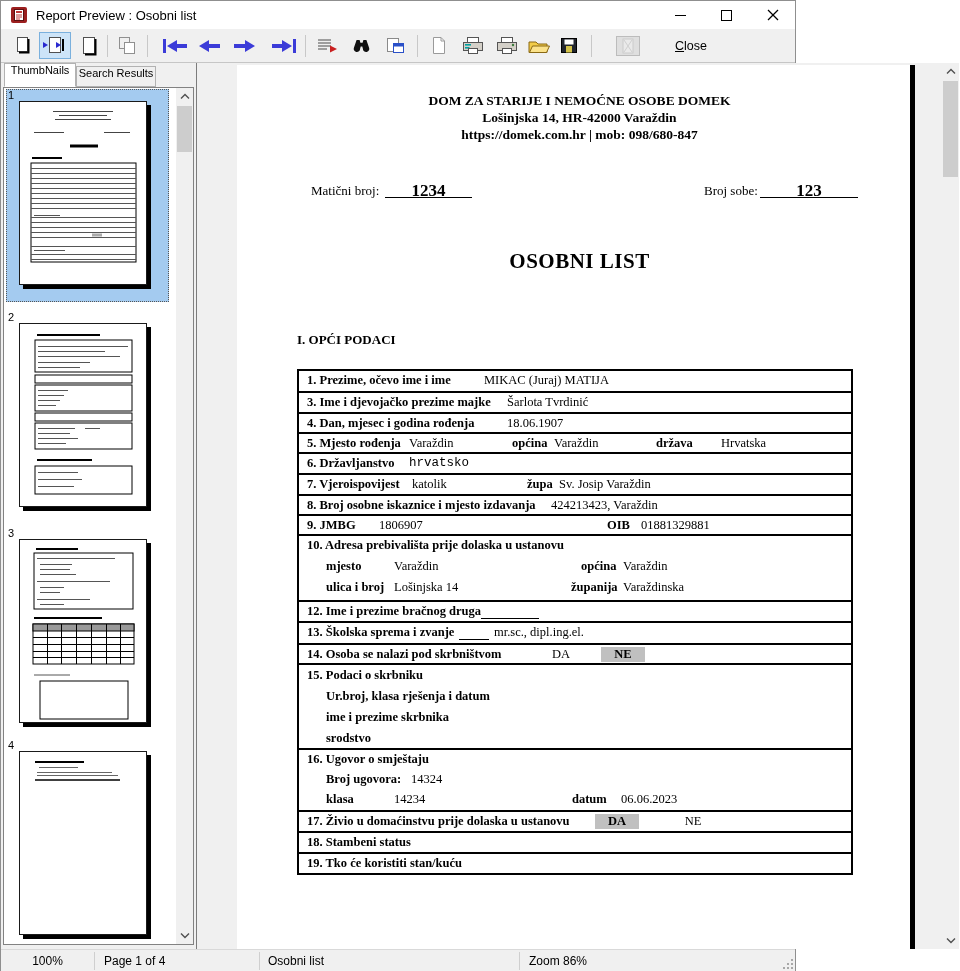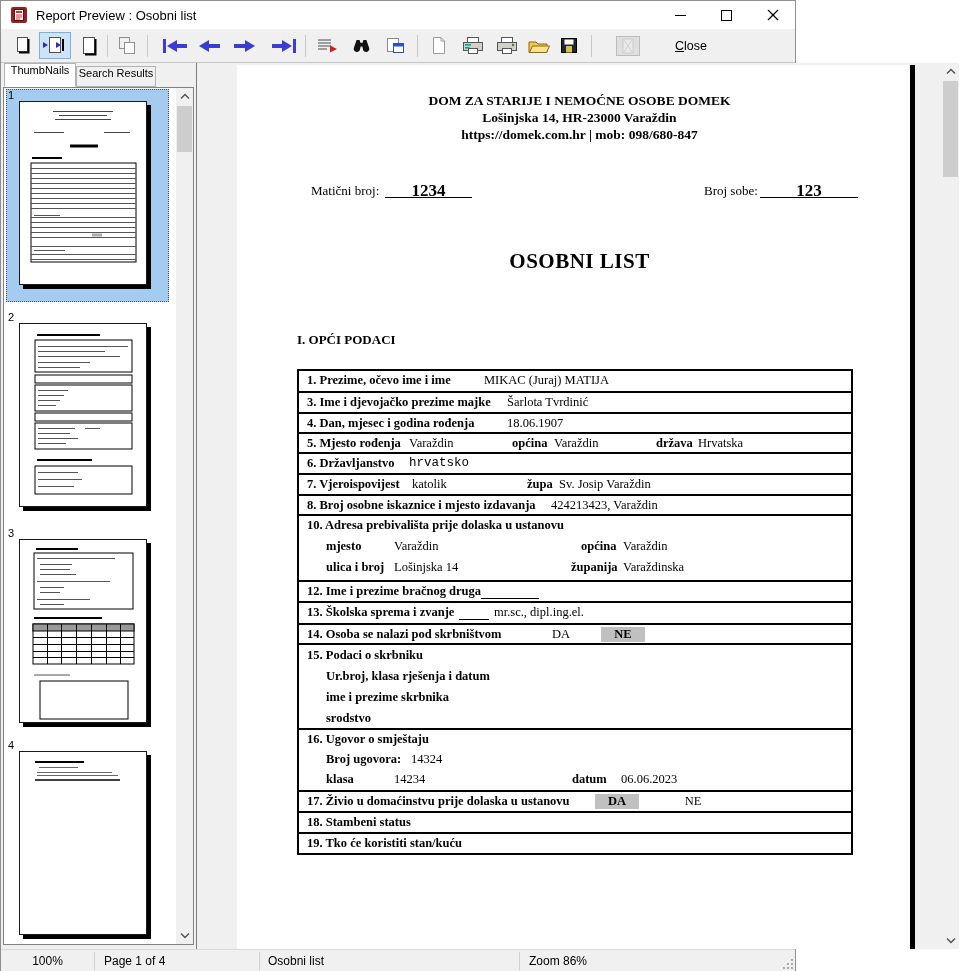--- a/index.html
+++ b/index.html
@@ -384,21 +384,21 @@
             <path d="M1 1.5 L5 5.5 L9 1.5" fill="none" stroke="#505050" stroke-width="1.4"></path>
           </svg>
         </div>
     </div>
   </div>
 
   <div class="preview">
     <div class="page">
 
       <div class="abs hdrline" style="top:28px;">DOM ZA STARIJE I NEMOĆNE OSOBE DOMEK</div>
-      <div class="abs hdrline" style="top:45px;">Lošinjska 14, HR-23000 Varaždin</div>
+      <div class="abs hdrline" style="top:45px;">Lošinjska 14, HR-42000 Varaždin</div>
       <div class="abs hdrline" style="top:62px;">https://domek.com.hr | mob: 098/680-847</div>
 
       <div class="abs flabel" style="left:74px;top:118px;">Matični broj:</div>
       <div class="abs fval" style="left:148px;top:116px;width:87px;">1234</div>
       <div class="uline" style="left:148px;top:132px;width:87px;"></div>
 
       <div class="abs flabel" style="left:467px;top:118px;">Broj sobe:</div>
       <div class="abs fval" style="left:523px;top:116px;width:98px;">123</div>
       <div class="uline" style="left:523px;top:132px;width:98px;"></div>
 
@@ -417,35 +417,41 @@
         <div class="row" style="height:20px;">
           <span class="lb">4. Dan, mjesec i godina rođenja</span>
           <span style="left:208px;">18.06.1907</span>
         </div>
         <div class="row" style="height:20px;">
           <span class="lb">5. Mjesto rođenja</span>
           <span style="left:110px;">Varaždin</span>
           <span class="b" style="left:213px;">općina</span>
           <span style="left:255px;">Varaždin</span>
           <span class="b" style="left:357px;">država</span>
-          <span style="left:399px;">Hrvatska</span>
+          <span style="left:422px;">Hrvatska</span>
         </div>
         <div class="row" style="height:21px;">
           <span class="lb">6. Državljanstvo</span>
           <span style="left:110px;font-family:Liberation Mono, monospace;">hrvatsko</span>
         </div>
         <div class="row" style="height:21px;">
           <span class="lb">7. Vjeroispovijest</span>
           <span style="left:113px;">katolik</span>
           <span class="b" style="left:228px;">župa</span>
           <span style="left:260px;">Sv. Josip Varaždin</span>
         </div>
         <div class="row" style="height:20px;">
           <span class="lb">8. Broj osobne iskaznice i mjesto izdavanja</span>
           <span style="left:252px;">424213423, Varaždin</span>
+        </div>
+        <div class="row" style="height:20px;">
+          <span class="lb">9. JMBG</span>
+          <span style="left:80px;">1806907</span>
+          <span class="b" style="left:308px;">OIB</span>
+          <span style="left:342px;">01881329881</span>
         </div>
         <div class="row" style="height:66px;">
           <span class="lb">10. Adresa prebivališta prije dolaska u ustanovu</span>
           <span class="b" style="left:27px;top:23px;">mjesto</span>
           <span style="left:95px;top:23px;">Varaždin</span>
           <span class="b" style="left:282px;top:23px;">općina</span>
           <span style="left:324px;top:23px;">Varaždin</span>
           <span class="b" style="left:27px;top:44px;">ulica i broj</span>
           <span style="left:95px;top:44px;">Lošinjska 14</span>
           <span class="b" style="left:272px;top:44px;">županija</span>

